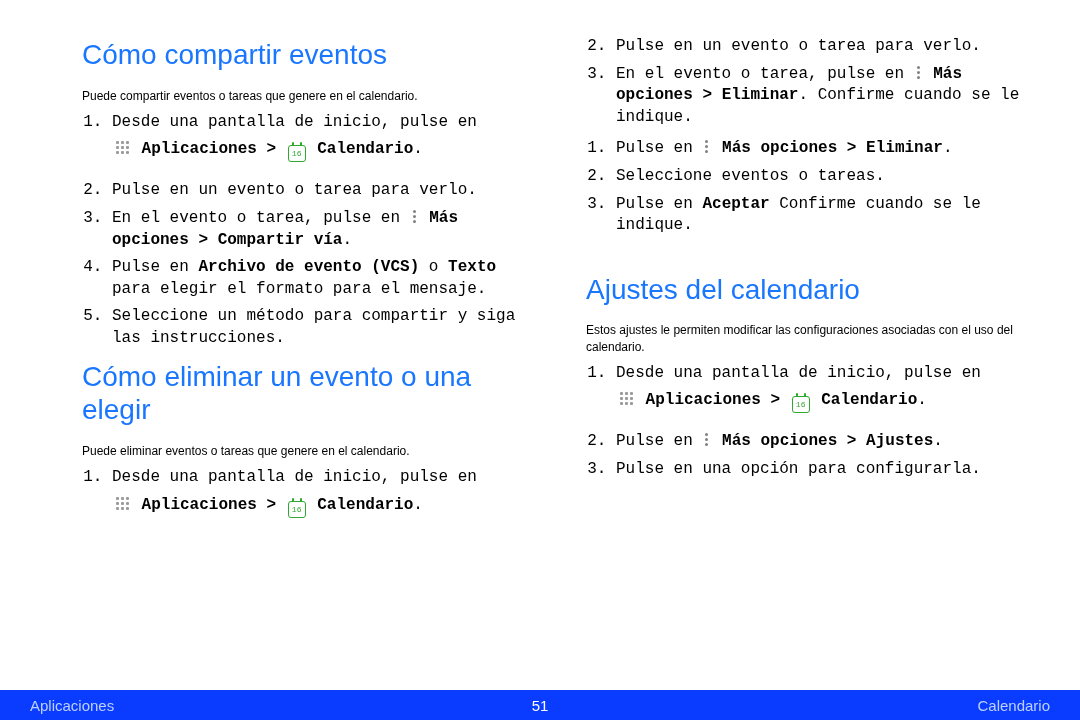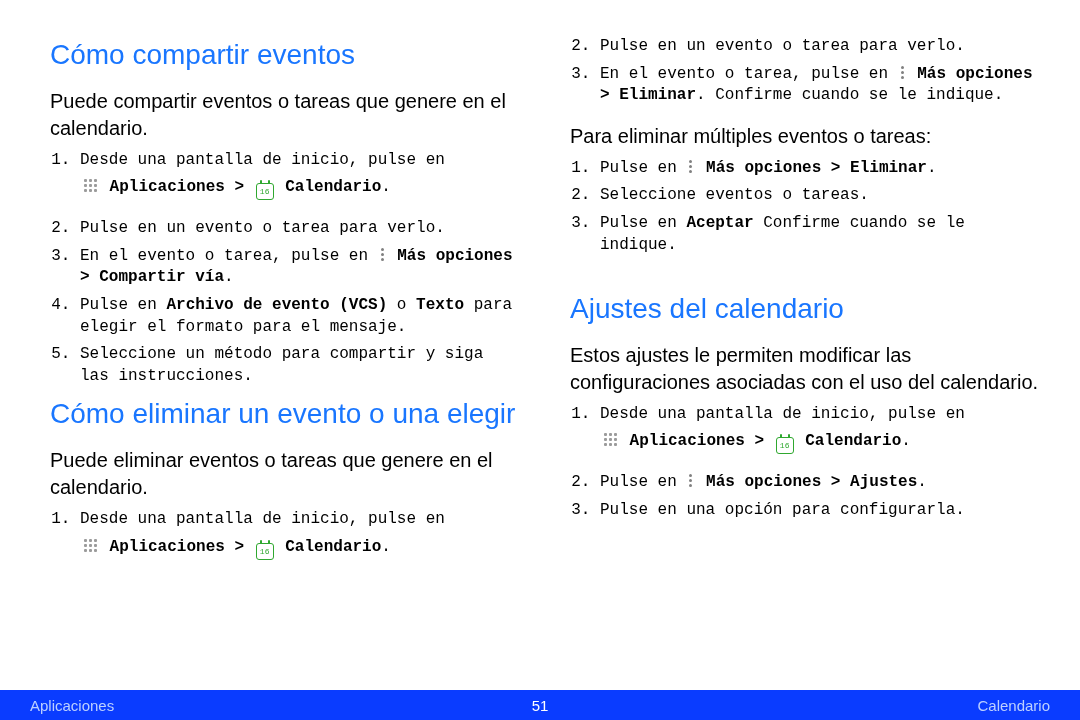--- a/index.html
+++ b/index.html
@@ -10,39 +10,40 @@
     font-family: Arial, Helvetica, sans-serif;
     color: #000;
     background: #fff;
     overflow: hidden;
   }
   .page {
     box-sizing: border-box;
     width: 1080px;
     height: 720px;
     position: relative;
+    padding-left: 32px;
   }
   .cols {
     display: flex;
     padding: 30px 40px 0 50px;
     gap: 50px;
   }
   .col {
     flex: 1;
     min-width: 0;
   }
   h2.section {
     color: #1976ff;
     font-weight: 400;
     font-size: 28px;
     margin: 8px 0 6px 0;
     line-height: 1.2;
   }
   p.lead {
-    font-size: 20px;
+    font-size: 12px;
     margin: 16px 0 8px 0;
     line-height: 1.35;
   }
   ol {
     margin: 4px 0 10px 0;
     padding-left: 30px;
     font-size: 16px;
   }
   ol li {
     margin: 6px 0;
@@ -182,21 +183,20 @@
         <li>Pulse en un evento o tarea para verlo.</li>
         <li>
           <span>En el evento o tarea, pulse en</span>
           <span class="icon-more"><span></span><span></span><span></span></span>
           <span class="b">Más opciones</span>
           <span class="b">&gt;</span>
           <span class="b">Eliminar</span><span>. Confirme cuando se le indique.</span>
         </li>
       </ol>
 
-      <p class="lead">Para eliminar múltiples eventos o tareas:</p>
       <ol>
         <li>
           <span>Pulse en</span>
           <span class="icon-more"><span></span><span></span><span></span></span>
           <span class="b">Más opciones</span>
           <span class="b">&gt;</span>
           <span class="b">Eliminar</span><span>.</span>
         </li>
         <li>Seleccione eventos o tareas.</li>
         <li>

